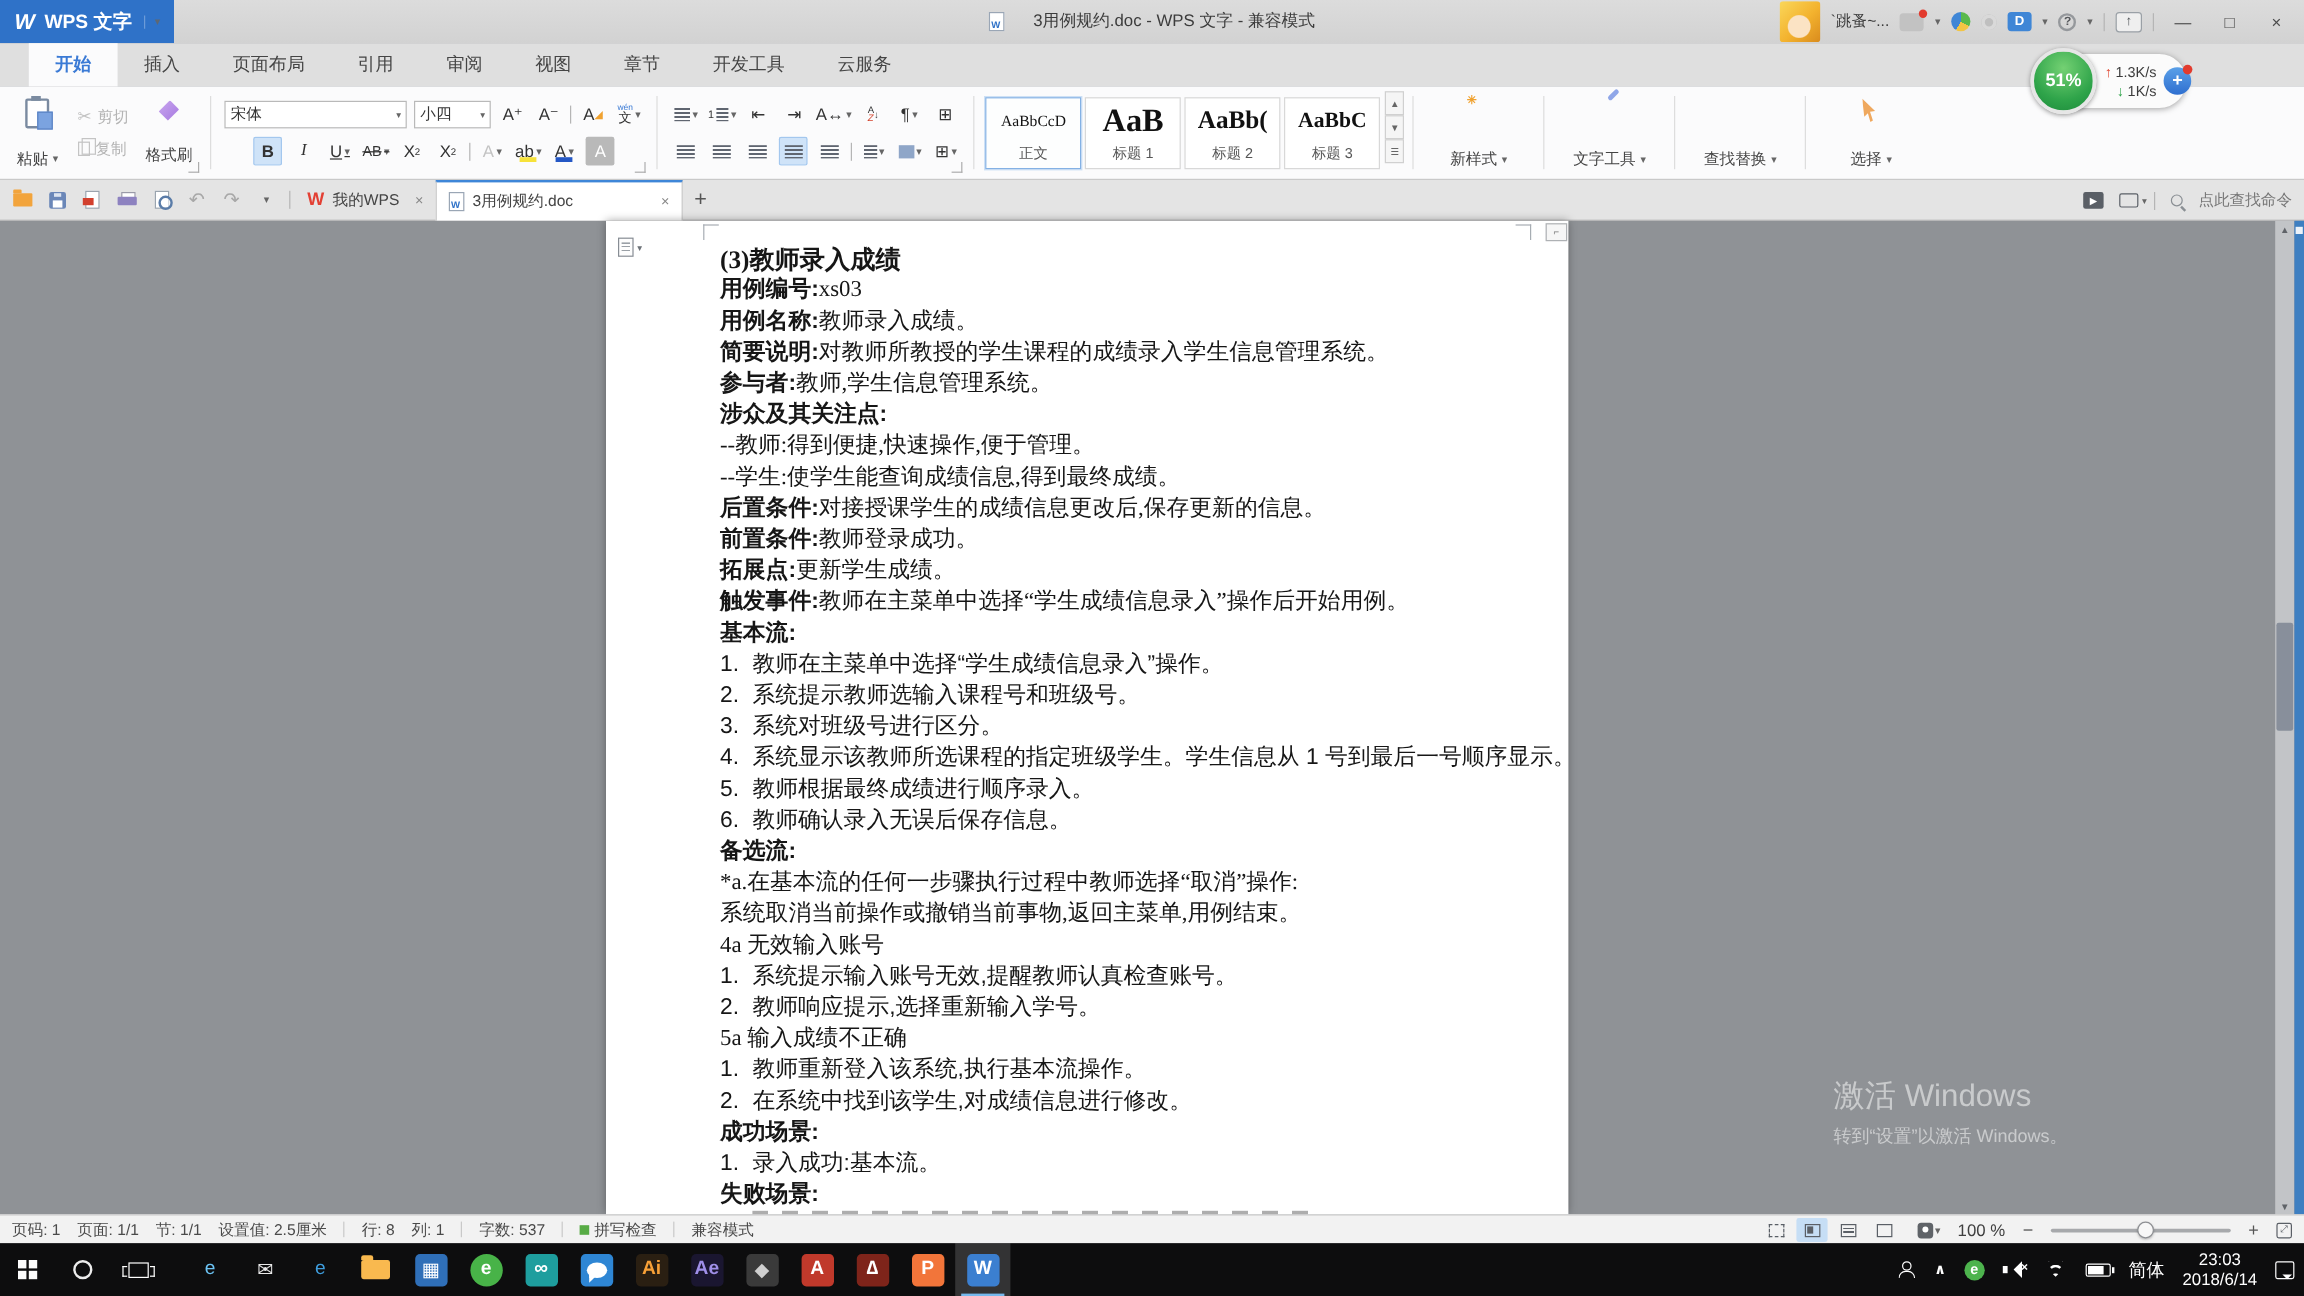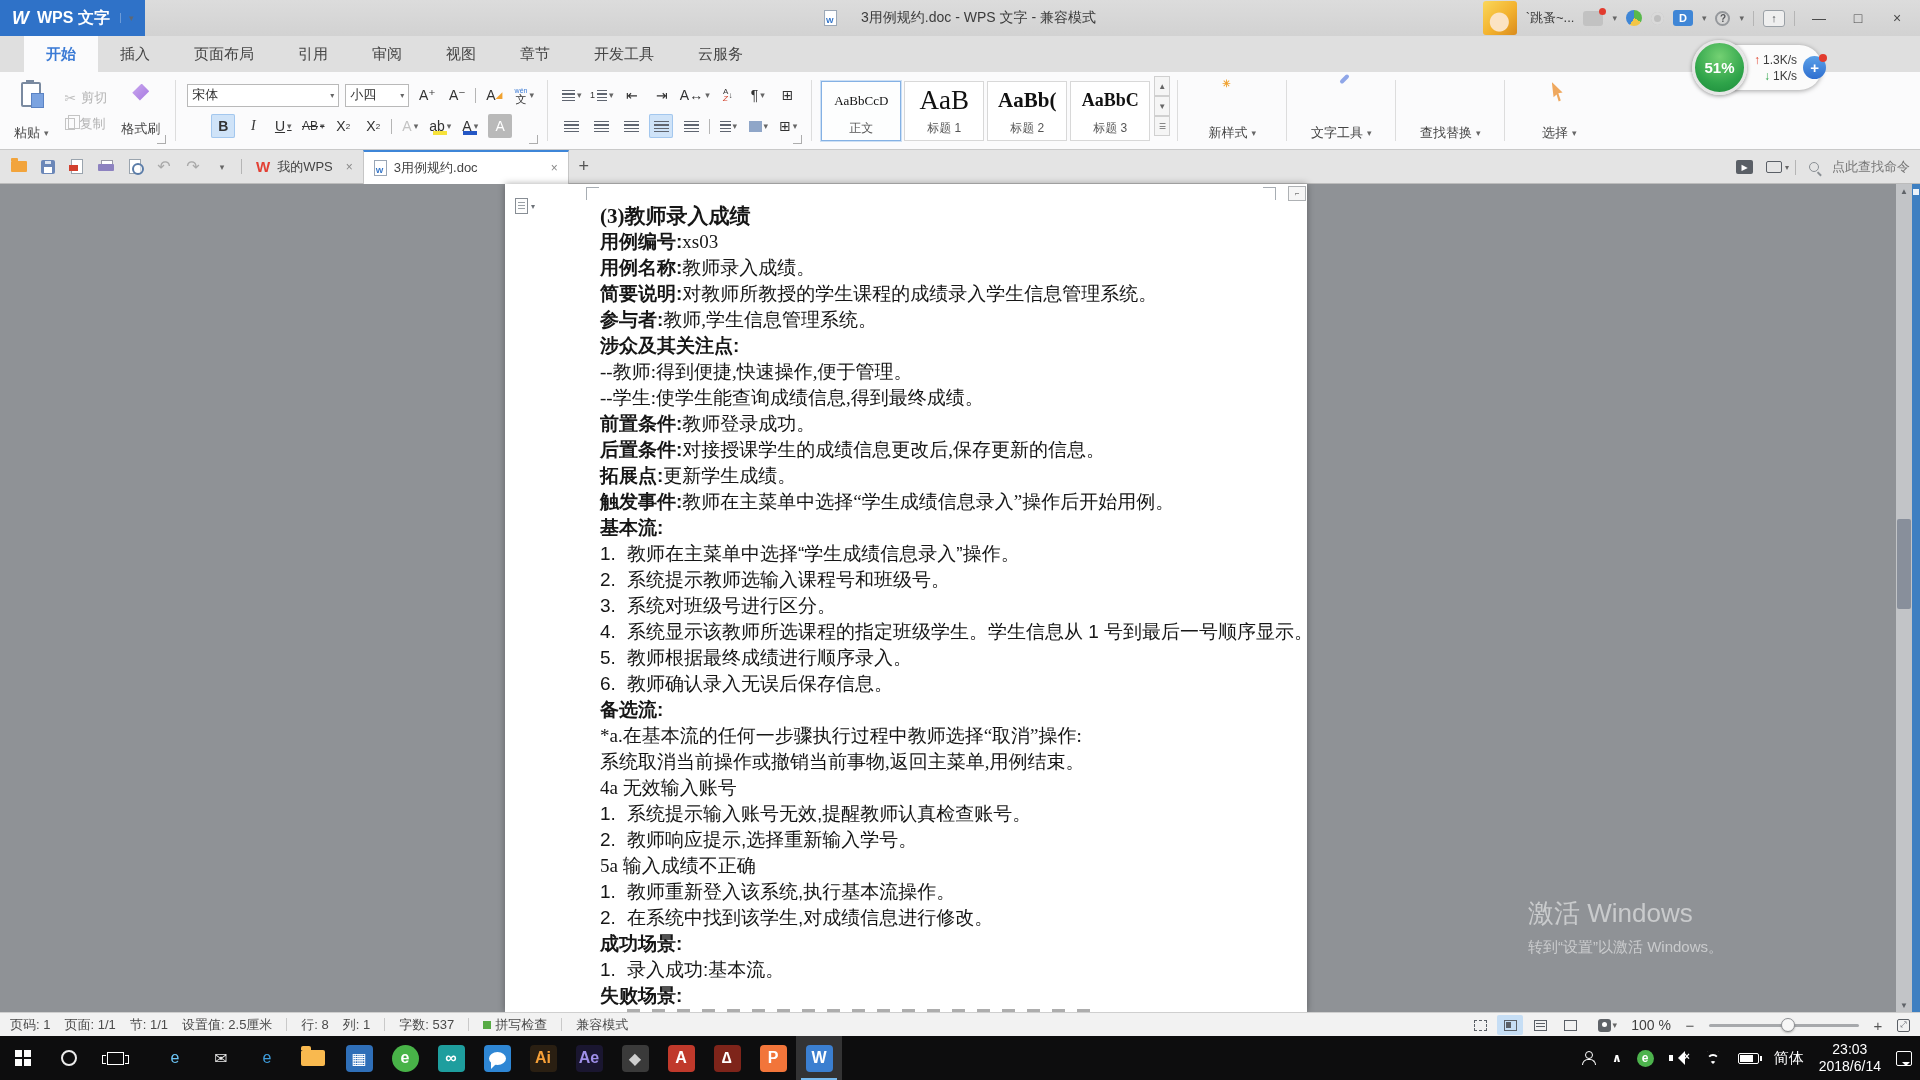--- a/index.html
+++ b/index.html
@@ -69,21 +69,21 @@
 
 .al{width:15px;height:11px;background:repeating-linear-gradient(to bottom,#5f6570 0 1.4px,transparent 1.4px 3.3px)}
 .sort{display:flex;align-items:center;font-size:8px;line-height:7px;color:#333}
 .sort .z{color:#d4452e}
 
 .gallery{display:flex;align-items:center;gap:3px;padding:0 2px}
 .stitem{width:80px;height:60px;border:1px solid #d8d8d8;background:#fff;display:flex;flex-direction:column;align-items:center;justify-content:flex-end;padding-bottom:3px;overflow:hidden}
 .stitem.sel{border:1px solid #84b1e4;box-shadow:0 0 0 1px #cde0f5;background:#fdfefe}
 .stprev{font-family:"Liberation Serif","DejaVu Serif",serif;color:#111;flex:1;display:flex;align-items:center;white-space:nowrap}
 .stprev.body-text{font-size:13px}
-.stprev.heading-1{font-size:27px;font-weight:normal}
+.stprev.heading-1{font-size:27px;font-weight:bold}
 .stprev.heading-2{font-size:21px;font-weight:bold}
 .stprev.heading-3{font-size:18px;font-weight:bold}
 .stname{font-size:12px;color:#555}
 .gscroll{display:flex;flex-direction:column;margin-left:2px}
 .gsb{width:16px;height:20px;border:1px solid #d0d0d0;background:#f5f5f5;display:flex;align-items:center;justify-content:center;font-size:8px;color:#666}
 
 .bigbtn{width:94px;display:flex;flex-direction:column;align-items:center;justify-content:space-between;padding:6px 0 3px}
 .bigbtn .lblrow{font-size:13px}
 .ic-new-style{position:relative;font-size:21px;font-weight:bold;color:#3f3f3f;font-family:"Liberation Serif",serif}
 .ic-new-style::before{content:"✳";position:absolute;left:-10px;top:-4px;font-size:10px;color:#f0a230}
@@ -531,22 +531,22 @@
       <div class="textcol">
         <div id="doc-lines">
             <div class="dl heading">(3)教师录入成绩</div>
             <div class="dl labeled"><b>用例编号:</b>xs03</div>
             <div class="dl labeled"><b>用例名称:</b>教师录入成绩。</div>
             <div class="dl labeled"><b>简要说明:</b>对教师所教授的学生课程的成绩录入学生信息管理系统。</div>
             <div class="dl labeled"><b>参与者:</b>教师,学生信息管理系统。</div>
             <div class="dl labeled"><b>涉众及其关注点:</b></div>
             <div class="dl plain">--教师:得到便捷,快速操作,便于管理。</div>
             <div class="dl plain">--学生:使学生能查询成绩信息,得到最终成绩。</div>
+            <div class="dl labeled"><b>后置条件:</b>对接授课学生的成绩信息更改后,保存更新的信息。</div>
             <div class="dl labeled"><b>前置条件:</b>教师登录成功。</div>
-            <div class="dl labeled"><b>后置条件:</b>对接授课学生的成绩信息更改后,保存更新的信息。</div>
             <div class="dl labeled"><b>拓展点:</b>更新学生成绩。</div>
             <div class="dl labeled"><b>触发事件:</b>教师在主菜单中选择“学生成绩信息录入”操作后开始用例。</div>
             <div class="dl labeled"><b>基本流:</b></div>
             <div class="dl numbered"><span class="num">1.</span><span>教师在主菜单中选择“学生成绩信息录入”操作。</span></div>
             <div class="dl numbered"><span class="num">2.</span><span>系统提示教师选输入课程号和班级号。</span></div>
             <div class="dl numbered"><span class="num">3.</span><span>系统对班级号进行区分。</span></div>
             <div class="dl numbered"><span class="num">4.</span><span>系统显示该教师所选课程的指定班级学生。学生信息从 1 号到最后一号顺序显示。</span></div>
             <div class="dl numbered"><span class="num">5.</span><span>教师根据最终成绩进行顺序录入。</span></div>
             <div class="dl numbered"><span class="num">6.</span><span>教师确认录入无误后保存信息。</span></div>
             <div class="dl labeled"><b>备选流:</b></div>

